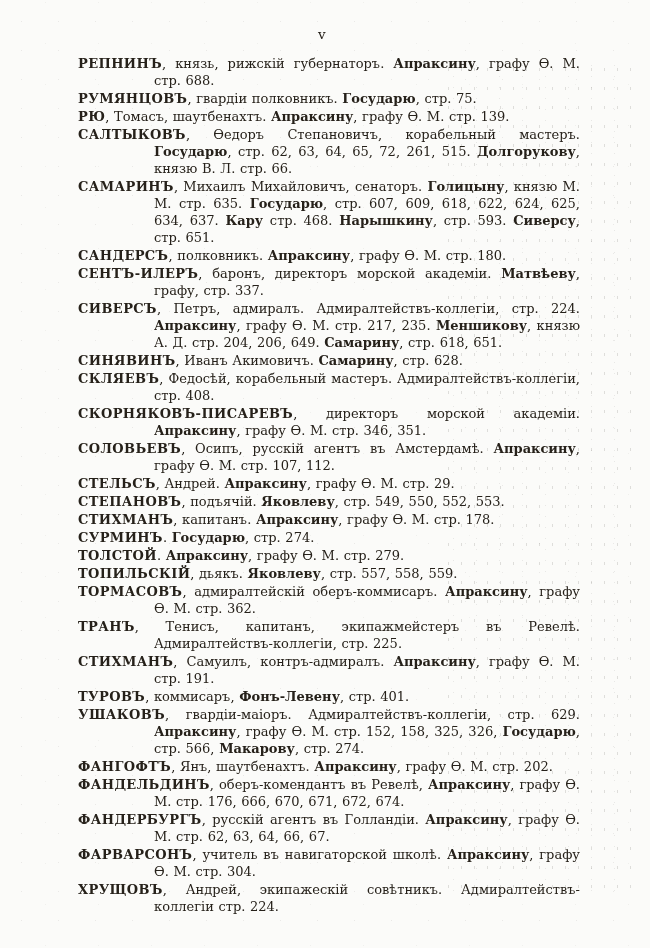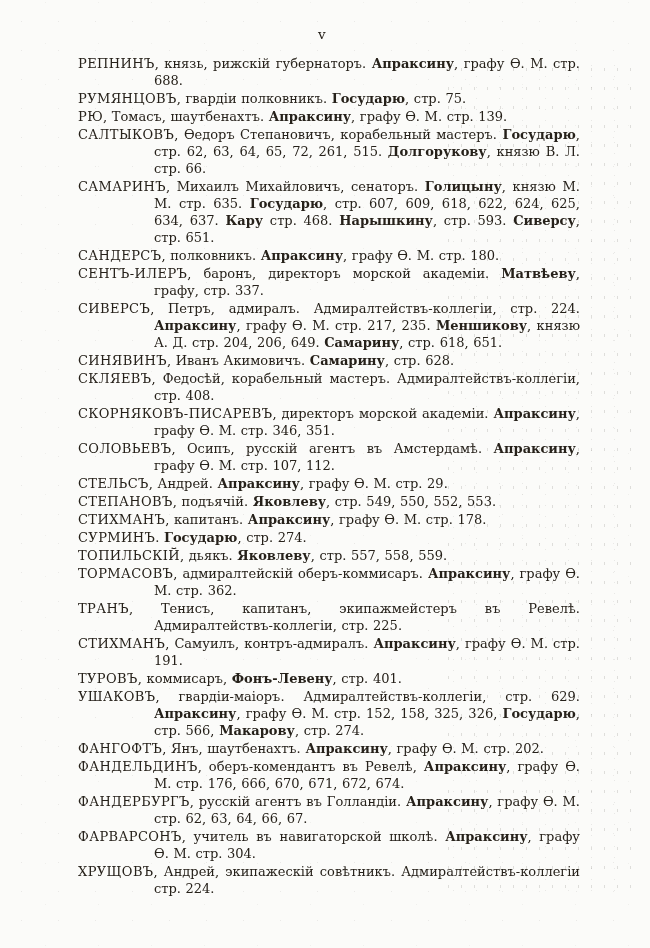--- a/index.html
+++ b/index.html
@@ -44,21 +44,21 @@
   .entry{
     margin:0 0 1px 0;
     font-size:13px;
     line-height:17px;
     text-align:justify;
     padding-left:76px;
     text-indent:-76px;
     word-spacing:0.5px;
   }
   .entry .name{font-weight:bold;}
-  .entry .headword{font-weight:normal;letter-spacing:0.4px;}
+  .entry .headword{font-weight:bold;letter-spacing:0.4px;}
 </style>
 </head>
 <body>
 
 <div class="page">
   <div class="folio">v</div>
   <div class="index-list">
       <p class="entry"><span class="headword">РЕПНИНЪ</span><span class="plain">, князь, рижскій губернаторъ. </span><span class="name">Апраксину</span><span class="plain">, графу Ѳ. М. стр. 688.</span></p>
       <p class="entry"><span class="headword">РУМЯНЦОВЪ</span><span class="plain">, гвардіи полковникъ. </span><span class="name">Государю</span><span class="plain">, стр. 75.</span></p>
       <p class="entry"><span class="headword">РЮ</span><span class="plain">, Томасъ, шаутбенахтъ. </span><span class="name">Апраксину</span><span class="plain">, графу Ѳ. М. стр. 139.</span></p>
@@ -68,20 +68,21 @@
       <p class="entry"><span class="headword">СЕНТЪ-ИЛЕРЪ</span><span class="plain">, баронъ, директоръ морской академіи. </span><span class="name">Матвѣеву</span><span class="plain">, графу, стр. 337.</span></p>
       <p class="entry"><span class="headword">СИВЕРСЪ</span><span class="plain">, Петръ, адмиралъ. Адмиралтействъ-коллегіи, стр. 224. </span><span class="name">Апраксину</span><span class="plain">, графу Ѳ. М. стр. 217, 235. </span><span class="name">Меншикову</span><span class="plain">, князю А. Д. стр. 204, 206, 649. </span><span class="name">Самарину</span><span class="plain">, стр. 618, 651.</span></p>
       <p class="entry"><span class="headword">СИНЯВИНЪ</span><span class="plain">, Иванъ Акимовичъ. </span><span class="name">Самарину</span><span class="plain">, стр. 628.</span></p>
       <p class="entry"><span class="headword">СКЛЯЕВЪ</span><span class="plain">, Федосѣй, корабельный мастеръ. Адмиралтействъ-коллегіи, стр. 408.</span></p>
       <p class="entry"><span class="headword">СКОРНЯКОВЪ-ПИСАРЕВЪ</span><span class="plain">, директоръ морской академіи. </span><span class="name">Апраксину</span><span class="plain">, графу Ѳ. М. стр. 346, 351.</span></p>
       <p class="entry"><span class="headword">СОЛОВЬЕВЪ</span><span class="plain">, Осипъ, русскій агентъ въ Амстердамѣ. </span><span class="name">Апраксину</span><span class="plain">, графу Ѳ. М. стр. 107, 112.</span></p>
       <p class="entry"><span class="headword">СТЕЛЬСЪ</span><span class="plain">, Андрей. </span><span class="name">Апраксину</span><span class="plain">, графу Ѳ. М. стр. 29.</span></p>
       <p class="entry"><span class="headword">СТЕПАНОВЪ</span><span class="plain">, подъячій. </span><span class="name">Яковлеву</span><span class="plain">, стр. 549, 550, 552, 553.</span></p>
       <p class="entry"><span class="headword">СТИХМАНЪ</span><span class="plain">, капитанъ. </span><span class="name">Апраксину</span><span class="plain">, графу Ѳ. М. стр. 178.</span></p>
       <p class="entry"><span class="headword">СУРМИНЪ</span><span class="plain">. </span><span class="name">Государю</span><span class="plain">, стр. 274.</span></p>
+      <p class="entry"><span class="headword">ТОЛСТОЙ</span><span class="plain">. </span><span class="name">Апраксину</span><span class="plain">, графу Ѳ. М. стр. 279.</span></p>
       <p class="entry"><span class="headword">ТОПИЛЬСКІЙ</span><span class="plain">, дьякъ. </span><span class="name">Яковлеву</span><span class="plain">, стр. 557, 558, 559.</span></p>
       <p class="entry"><span class="headword">ТОРМАСОВЪ</span><span class="plain">, адмиралтейскій оберъ-коммисаръ. </span><span class="name">Апраксину</span><span class="plain">, графу Ѳ. М. стр. 362.</span></p>
       <p class="entry"><span class="headword">ТРАНЪ</span><span class="plain">, Тенисъ, капитанъ, экипажмейстеръ въ Ревелѣ. Адмиралтействъ-коллегіи, стр. 225.</span></p>
       <p class="entry"><span class="headword">СТИХМАНЪ</span><span class="plain">, Самуилъ, контръ-адмиралъ. </span><span class="name">Апраксину</span><span class="plain">, графу Ѳ. М. стр. 191.</span></p>
       <p class="entry"><span class="headword">ТУРОВЪ</span><span class="plain">, коммисаръ, </span><span class="name">Фонъ-Левену</span><span class="plain">, стр. 401.</span></p>
       <p class="entry"><span class="headword">УШАКОВЪ</span><span class="plain">, гвардіи-маіоръ. Адмиралтействъ-коллегіи, стр. 629. </span><span class="name">Апраксину</span><span class="plain">, графу Ѳ. М. стр. 152, 158, 325, 326, </span><span class="name">Государю</span><span class="plain">, стр. 566, </span><span class="name">Макарову</span><span class="plain">, стр. 274.</span></p>
       <p class="entry"><span class="headword">ФАНГОФТЪ</span><span class="plain">, Янъ, шаутбенахтъ. </span><span class="name">Апраксину</span><span class="plain">, графу Ѳ. М. стр. 202.</span></p>
       <p class="entry"><span class="headword">ФАНДЕЛЬДИНЪ</span><span class="plain">, оберъ-комендантъ въ Ревелѣ, </span><span class="name">Апраксину</span><span class="plain">, графу Ѳ. М. стр. 176, 666, 670, 671, 672, 674.</span></p>
       <p class="entry"><span class="headword">ФАНДЕРБУРГЪ</span><span class="plain">, русскій агентъ въ Голландіи. </span><span class="name">Апраксину</span><span class="plain">, графу Ѳ. М. стр. 62, 63, 64, 66, 67.</span></p>
       <p class="entry"><span class="headword">ФАРВАРСОНЪ</span><span class="plain">, учитель въ навигаторской школѣ. </span><span class="name">Апраксину</span><span class="plain">, графу Ѳ. М. стр. 304.</span></p>

